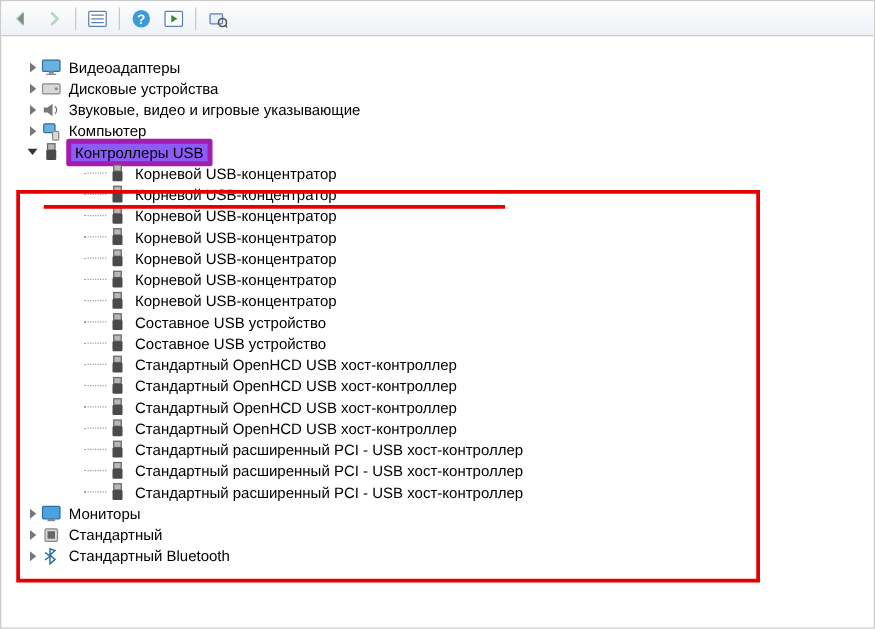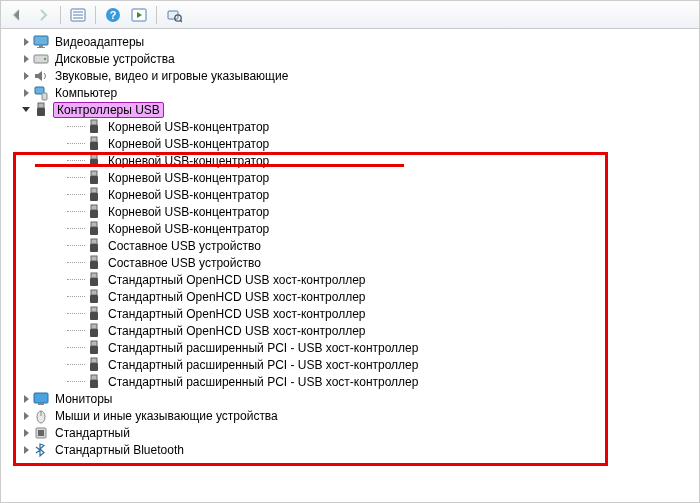--- a/index.html
+++ b/index.html
@@ -33,21 +33,21 @@
     color: #555;
   }
   .tbtn.disabled { opacity: .45; }
   .tsep {
     width: 1px;
     height: 18px;
     background: #c8c8c8;
     margin: 0 3px;
   }
   .tree {
-    padding: 4px 0 8px 0;
+    padding: 16px 0 8px 0;
     user-select: none;
     position: relative;
     height: calc(100% - 28px);
     overflow: auto;
     text-align: right;
   }
   .row {
     display: flex;
     align-items: center;
     height: 17px;
@@ -84,21 +84,21 @@
     top: 0;
   }
   .icon {
     width: 16px;
     height: 16px;
     flex: 0 0 16px;
     margin-right: 4px;
     display:flex;align-items:center;justify-content:center;
   }
   .label { padding: 0 2px; }
-  .label.sel { background: #f0abfc; border:1px solid #a21caf; border-radius:2px; padding:0 3px; }
+  .label.sel { background: #8b5cf6; border:4px solid #a21caf; border-radius:2px; padding:0 3px; }
   .indent1 { padding-left: 18px; }
   .indent2 { padding-left: 36px; margin-left: 16px; }
   .highlight-box {
     position:absolute;
     border:3px solid #e60000;
     pointer-events:none;
     left:12px; top:123px; width:595px; height:314px;
   }
   .hl-underline {
     position:absolute;
@@ -411,32 +411,20 @@
           </svg>
         </span>
         <span class="label">Мониторы</span>
       </div>
       <div class="row indent1">
         <span class="expander">
           <span class="exp-right"></span>
         </span>
         <span class="icon">
           <svg width="16" height="16" viewBox="0 0 16 16">
-            <ellipse cx="8" cy="9" rx="4" ry="6" fill="#e8e8e8" stroke="#888"></ellipse>
-            <line x1="8" y1="3" x2="8" y2="8" stroke="#888"></line>
-          </svg>
-        </span>
-        <span class="label">Мыши и иные указывающие устройства</span>
-      </div>
-      <div class="row indent1">
-        <span class="expander">
-          <span class="exp-right"></span>
-        </span>
-        <span class="icon">
-          <svg width="16" height="16" viewBox="0 0 16 16">
             <rect x="3" y="3" width="10" height="10" rx="1" fill="#d8d8d8" stroke="#888"></rect>
             <rect x="5" y="5" width="6" height="6" fill="#666"></rect>
           </svg>
         </span>
         <span class="label">Стандартный</span>
       </div>
       <div class="row indent1">
         <span class="expander">
           <span class="exp-right"></span>
         </span>

